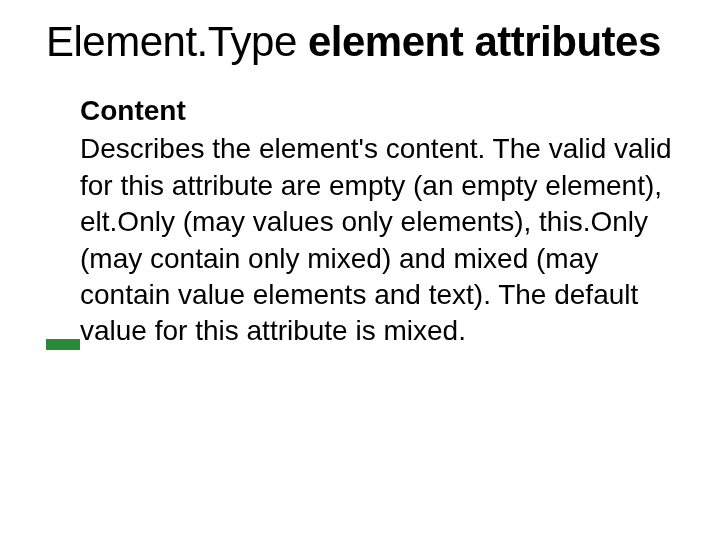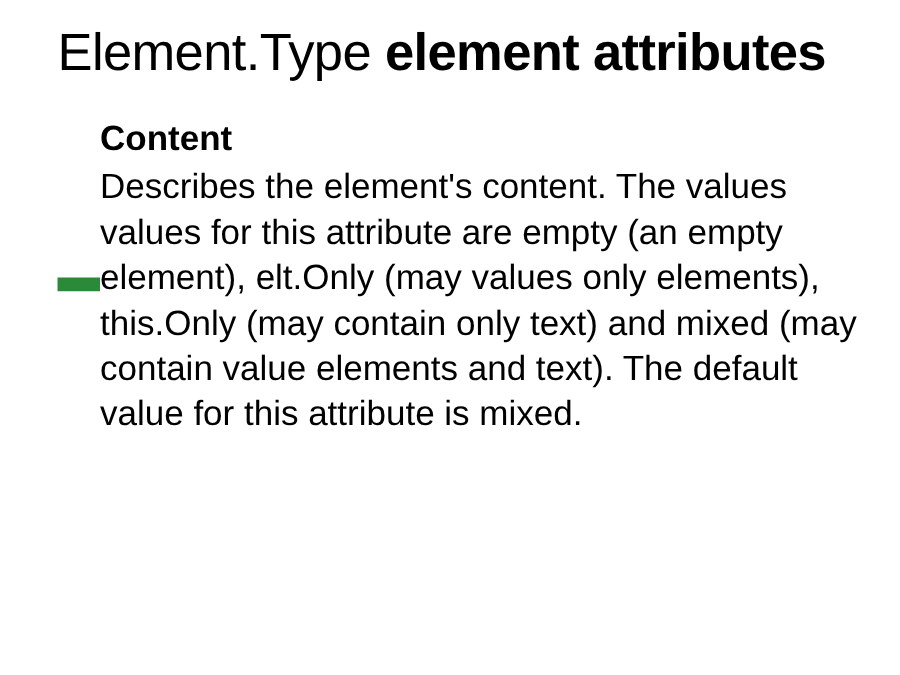--- a/index.html
+++ b/index.html
@@ -23,21 +23,21 @@
     font-size: 42px;
     font-weight: 700;
     line-height: 1.12;
     margin: 0 0 28px 0;
     letter-spacing: -0.5px;
   }
   .title .normal { font-weight: 400; }
   .title .bold   { font-weight: 700; }
   .body {
     display: flex;
-    align-items: center;
+    align-items: flex-end;
   }
   .bullet {
     flex: 0 0 34px;
     margin-top: 12px;
     width: 11px;
     height: 11px;
     background: #2a8a3a;
   }
   .content-col {
     flex: 1 1 auto;
@@ -62,18 +62,18 @@
     <span class="normal">Element.Type</span>
     <span> </span>
     <span class="bold">element attributes</span>
   </h1>
 
   <div class="body">
     <div class="bullet"></div>
     <div class="content-col">
       <div class="item-head">Content</div>
       <div class="item-desc">
-        <span> Describes the element's content. The values values for this attribute are </span><b>empty</b><span> (an empty element), </span><b>elt.Only</b><span> (may values only elements), </span><b>this.Only</b><span> (may contain only text) and </span><b>mixed</b><span> (may contain value elements and text). The default value for this attribute is </span><b>mixed</b><span>.</span>
+        <span> Describes the element's content. The valid valid for this attribute are </span><b>empty</b><span> (an empty element), </span><b>elt.Only</b><span> (may values only elements), </span><b>this.Only</b><span> (may contain only mixed) and </span><b>mixed</b><span> (may contain value elements and text). The default value for this attribute is </span><b>mixed</b><span>.</span>
       </div>
     </div>
   </div>
 
 </div>
 
 </body></html>

